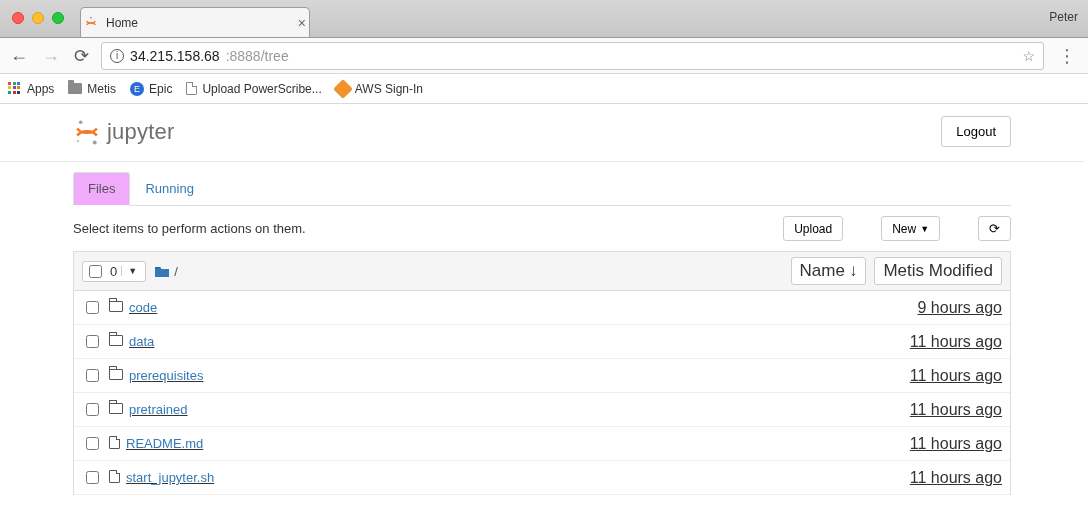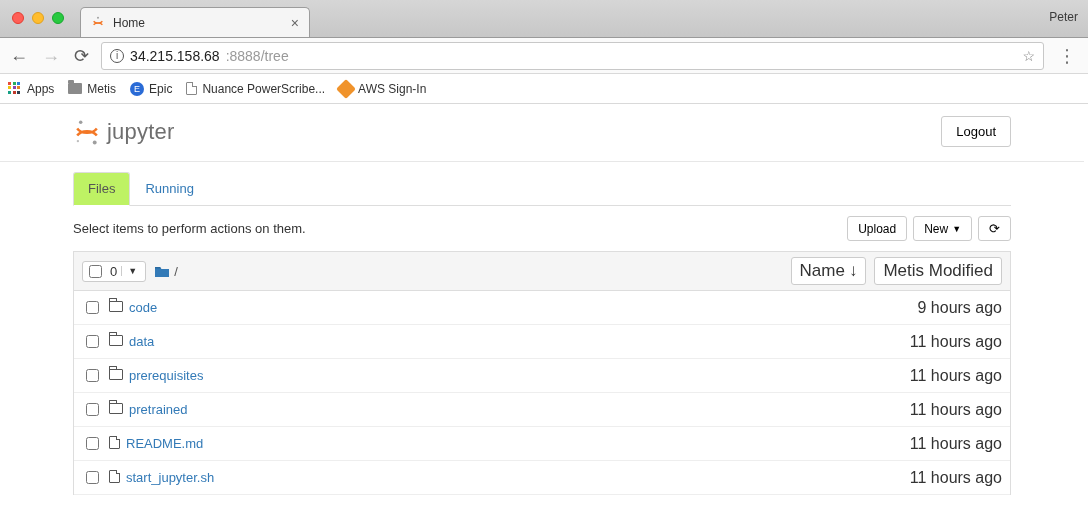--- a/index.html
+++ b/index.html
@@ -4,21 +4,21 @@
 <style>
   * { box-sizing: border-box; }
   body { margin:0; padding:0; font-family: -apple-system, BlinkMacSystemFont, "Segoe UI", Helvetica, Arial, sans-serif; font-size:13px; color:#333; background:#fff; width:1088px; height:523px; overflow:hidden; }
   
   .titlebar { height:38px; background:linear-gradient(#d6d6d6,#c7c7c7); border-bottom:1px solid #9a9a9a; display:flex; align-items:flex-end; position:relative;}
   .traffic { position:absolute; top:12px; left:12px; display:flex; gap:8px;}
   .dot { width:12px; height:12px; border-radius:50%; }
   .red{background:#ff5f57;border:1px solid #e33e32;}
   .yellow{background:#ffbd2e;border:1px solid #e0a11f;}
   .green{background:#28c940;border:1px solid #17a82e;}
-  .tab { margin-left:80px; height:30px; width:230px; background:#f5f5f5; border:1px solid #9c9c9c; border-bottom:none; border-top-left-radius:5px; border-top-right-radius:5px; display:flex; align-items:center; padding:0 10px; gap:8px; font-size:12px;}
+  .tab { margin-left:80px; height:30px; width:230px; background:#f5f5f5; border:1px solid #9c9c9c; border-bottom:none; border-top-left-radius:5px; border-top-right-radius:5px; display:flex; align-items:center; padding:0 3px; gap:8px; font-size:12px;}
   .tab .jup-ico { width:14px; height:14px; }
   .tab .close { margin-left:auto; font-size:14px; color:#666;}
   .user { position:absolute; right:10px; top:10px; font-size:12px; color:#3a3a3a;}
   
   .toolbar { height:36px; border-bottom:1px solid #d9d9d9; display:flex; align-items:center; padding:0 8px; gap:10px; background:#fafafa;}
   .navbtn { color:#5a5a5a; font-size:18px; padding:0 2px;}
   .navbtn.disabled{color:#bcbcbc;}
   .addr { flex:1; height:28px; border:1px solid #c8c8c8; border-radius:3px; display:flex; align-items:center; padding:0 8px; font-size:14px; gap:6px; background:#fff;}
   .addr .host{color:#222;}
   .addr .path{color:#9a9a9a;}
@@ -39,36 +39,36 @@
   
   .page { padding:0 4px 0 0;}
   .container{ width:938px; margin:0 auto;}
   .jup-header{ display:flex; align-items:center; padding:12px 0 10px 0;}
   .jup-logo{ display:flex; align-items:center; gap:6px; font-size:22px; color:#6f6f6f; letter-spacing:0.2px;}
   .jup-svg{width:28px;height:28px;}
   .logout{ margin-left:auto; border:1px solid #ccc; background:#fff; border-radius:3px; padding:7px 14px; font-size:13px;}
   .outer-border{ border-top:1px solid #e7e7e7; margin-top:4px; }
   .tabs{ display:flex; gap:0; border-bottom:1px solid #ddd; margin-top:10px;}
   .tabs .t{ padding:8px 14px; border:1px solid transparent; color:#337ab7; font-size:13px;}
-  .tabs .t.active{ border:1px solid #ddd; border-bottom:1px solid #fff; border-radius:3px 3px 0 0; color:#555; margin-bottom:-1px; background:#bef264;}
+  .tabs .t.active{ border:1px solid #ddd; border-bottom:1px solid #fff; border-radius:3px 3px 0 0; color:#555; margin-bottom:-1px; background:#f0abfc;}
   .actions-row{ display:flex; align-items:center; padding:10px 0; font-size:13px;}
   .hint{ color:#333;}
   .right-actions{ margin-left:auto; display:flex; gap:6px;}
-  .btn{ border:1px solid #ccc; background:#fff; border-radius:3px; padding:4px 10px; font-size:12px; display:flex; align-items:center; gap:4px;}
+  .btn{ border:1px solid #ccc; background:#fff; border-radius:3px; padding:4px 10px; font-size:12px; display:flex; align-items:center; gap:4px;margin-left:32px;}
   .headerbar{ display:flex; align-items:center; background:#f5f5f5; border:1px solid #ddd; padding:5px 8px; font-size:13px;}
   .selbox{ border:1px solid #ccc; background:#fff; border-radius:3px; padding:2px 2px; display:flex; align-items:center;}
   .selbox input{margin:0 4px;}
   .selbox .count{padding:0 4px;}
   .selbox .drop{border-left:1px solid #ccc; padding:0 6px;}
   .bc-folder{color:#337ab7; margin-left:8px;}
   .bc-slash{margin-left:4px; color:#555;}
   .sort{ margin-left:auto; display:flex; gap:8px; font-size:17px;}
   .sortbtn{ border:1px solid #ccc; border-radius:3px; padding:3px 8px; background:#fff; display:flex; gap:4px;}
   .list{ border-left:1px solid #ddd; border-right:1px solid #ddd;}
-  .row{ display:flex; align-items:center; padding:7px 8px; border-bottom:1px solid #eee; font-size:13px;}
+  .row{ display:flex; align-items:center; padding:7px 8px; border-bottom:1px solid #eee; font-size:13px;text-decoration:underline;}
   .row input{margin-right:10px;}
   .icn{ margin-right:6px; color:#555;}
   .row .name{ color:#337ab7;}
   .row .time{ margin-left:auto; color:#333; font-size:16px;}
   .folder-ic{width:14px;height:11px;border:1px solid #555;border-radius:1px;position:relative;display:inline-block;}
   .folder-ic:before{content:"";position:absolute;top:-4px;left:-1px;width:6px;height:3px;border:1px solid #555;border-bottom:none;border-radius:1px 1px 0 0;}
   .file-ic{width:11px;height:13px;border:1px solid #555;border-radius:1px;display:inline-block;position:relative;}
   .file-ic:before{content:"";position:absolute;top:-1px;right:-1px;width:3px;height:3px;border-left:1px solid #555;border-bottom:1px solid #555;background:#fff;}
   .refresh{font-size:13px;}
   .caret{font-size:9px;}
@@ -125,21 +125,21 @@
   <div class="bm">
     <span class="folder-ico"></span>
     <span>Metis</span>
   </div>
   <div class="bm">
     <span class="circ-blue">E</span>
     <span>Epic</span>
   </div>
   <div class="bm">
     <span class="page-ico"></span>
-    <span>Nuance PowerScribe...</span>
+    <span>Upload PowerScribe...</span>
   </div>
   <div class="bm">
     <span class="cube-orange"></span>
     <span>AWS Sign-In</span>
   </div>
 </div>
 
 <div class="page">
  <div class="container">
   <div class="jup-header">

